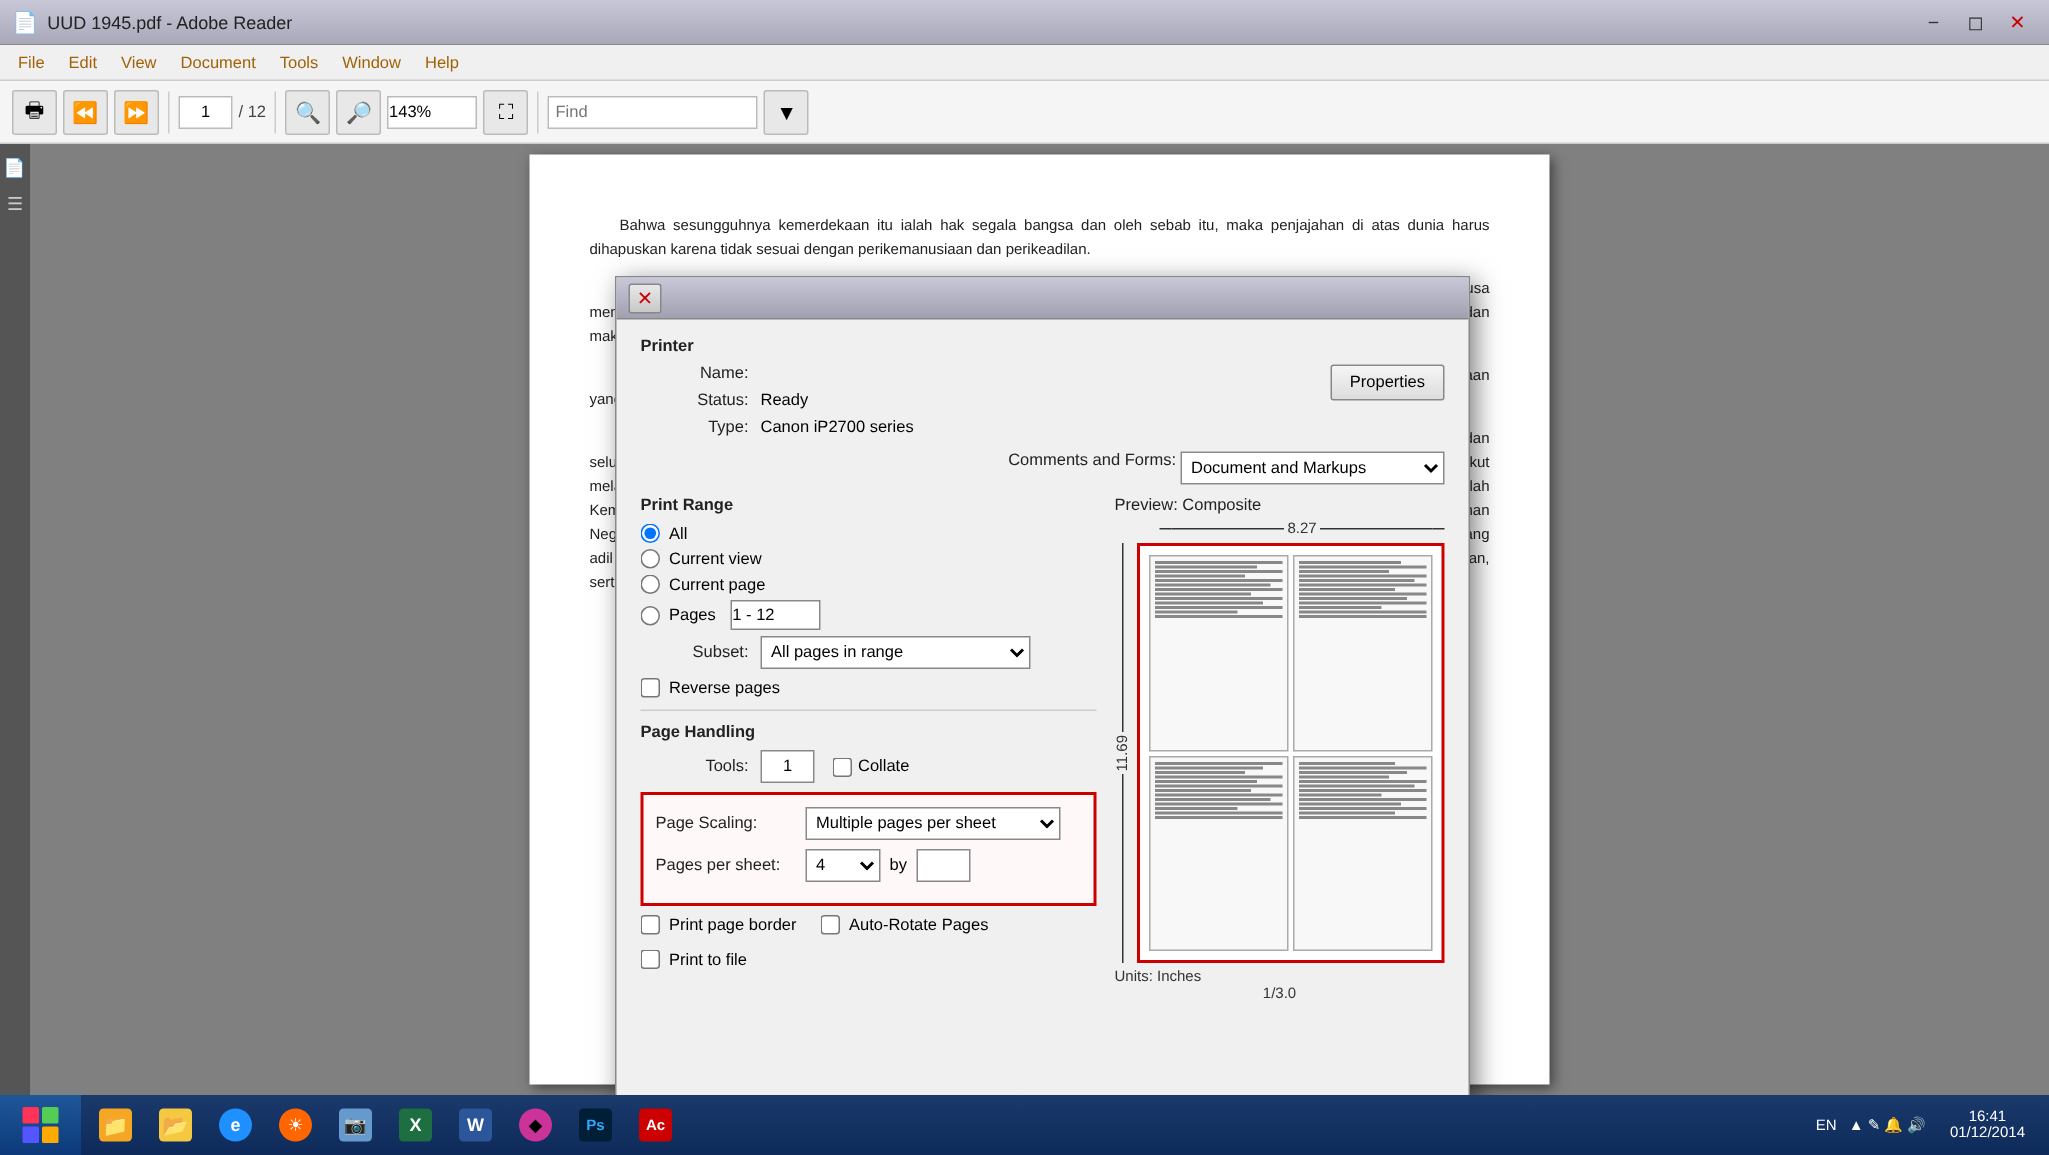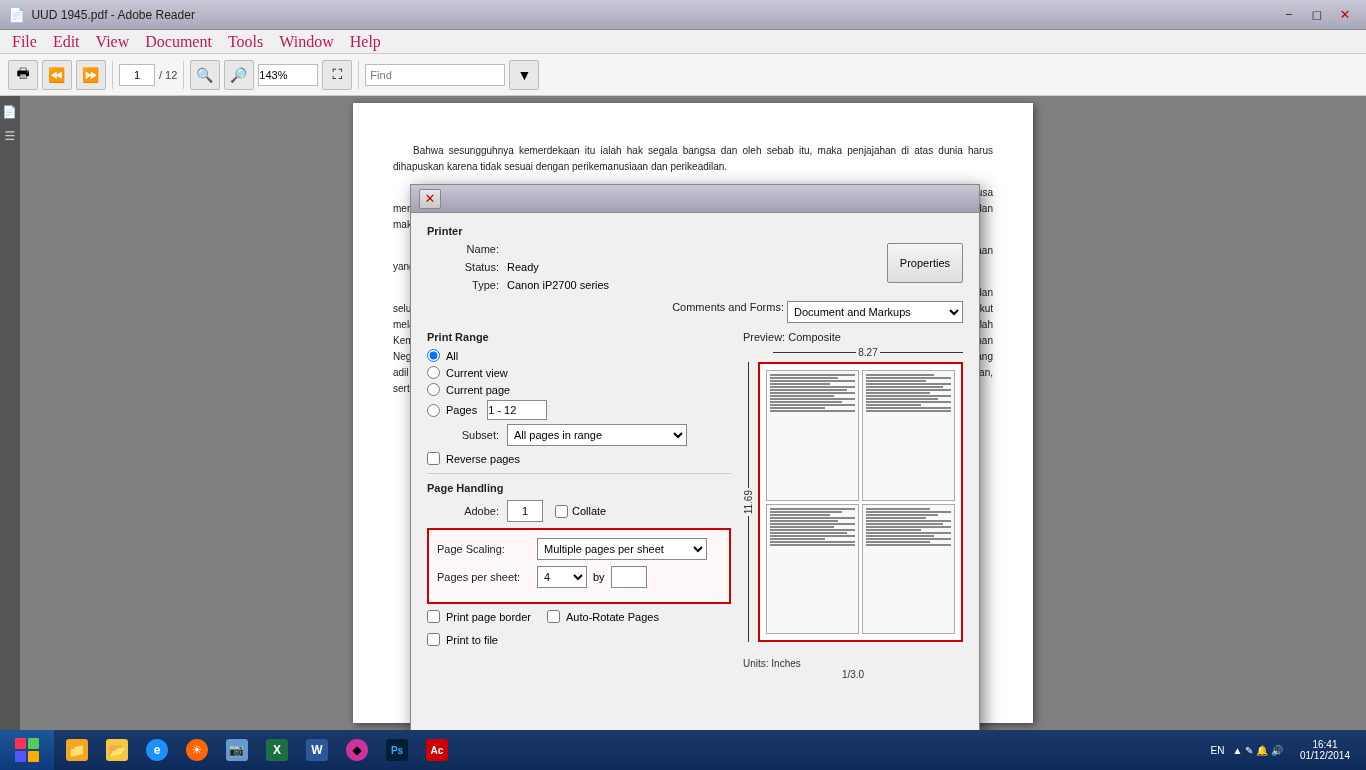--- a/index.html
+++ b/index.html
@@ -22,21 +22,21 @@
 
     
     .window { position: absolute; top: 0; left: 0; right: 0; bottom: 40px; background: #f0f0f0; display: flex; flex-direction: column; }
     .title-bar { height: 30px; background: linear-gradient(to bottom, #c8c8d8 0%, #a8a8b8 100%); display: flex; align-items: center; padding: 0 8px; border-bottom: 1px solid #888; }
     .title-text { flex: 1; font-size: 12px; color: #222; font-weight: normal; }
     .win-controls { display: flex; gap: 2px; }
     .win-ctrl { width: 26px; height: 22px; display: flex; align-items: center; justify-content: center; border-radius: 2px; cursor: pointer; font-size: 13px; color: #333; }
     .win-ctrl.close { color: #c00; }
 
     .menu-bar { height: 24px; background: #f0f0f0; display: flex; align-items: center; border-bottom: 1px solid #ccc; padding: 0 4px; }
-    .menu-item { padding: 2px 8px; font-size: 16px; cursor: pointer; color: #be185d; font-family: Liberation Serif, serif; }
+    .menu-item { padding: 2px 8px; font-size: 11px; cursor: pointer; color: #a16207; }
 
     .toolbar { height: 42px; background: #f5f5f5; border-bottom: 1px solid #ccc; display: flex; align-items: center; padding: 0 8px; gap: 4px; }
     .tb-btn { width: 30px; height: 30px; border: 1px solid #bbb; background: #e8e8e8; border-radius: 2px; cursor: pointer; display: flex; align-items: center; justify-content: center; font-size: 14px; }
     .tb-separator { width: 1px; height: 28px; background: #ccc; margin: 0 2px; }
     .page-nav { display: flex; align-items: center; gap: 4px; }
     .page-input { width: 36px; height: 22px; border: 1px solid #bbb; text-align: center; font-size: 11px; background: white; }
     .page-total { font-size: 11px; color: #444; }
     .zoom-select { width: 60px; height: 22px; border: 1px solid #bbb; font-size: 11px; background: white; }
     .find-input { width: 140px; height: 22px; border: 1px solid #bbb; padding: 0 4px; font-size: 11px; }
 
@@ -58,21 +58,21 @@
     .dialog-close { width: 22px; height: 20px; border: 1px solid #888; background: linear-gradient(to bottom, #e8e8e8, #c8c8c8); display: flex; align-items: center; justify-content: center; cursor: pointer; font-size: 13px; color: #c00; border-radius: 2px; }
     .dialog-body { padding: 12px 16px; flex: 1; }
 
     .section-label { font-size: 11px; font-weight: bold; color: #222; margin-bottom: 6px; }
     .form-row { display: flex; align-items: center; margin-bottom: 6px; }
     .form-label { font-size: 11px; color: #222; width: 80px; text-align: right; padding-right: 8px; }
     .form-select { height: 22px; border: 1px solid #888; background: white; font-size: 11px; cursor: pointer; padding: 0 2px; }
     .form-select-w { width: 180px; }
     .form-select-lg { width: 280px; }
     .form-input-sm { width: 36px; height: 22px; border: 1px solid #888; background: white; font-size: 11px; text-align: center; }
-    .btn-props { height: 40px; padding: 0 12px; border: 1px solid #888; background: linear-gradient(to bottom, #f5f5f5, #ddd); font-size: 11px; cursor: pointer; border-radius: 2px; }
+    .btn-props { height: 24px; padding: 0 12px; border: 1px solid #888; background: linear-gradient(to bottom, #f5f5f5, #ddd); font-size: 11px; cursor: pointer; border-radius: 2px; }
 
     .radio-row { display: flex; align-items: center; margin-bottom: 4px; gap: 6px; }
     .radio-row input[type=radio] { margin: 0; }
     .checkbox-row { display: flex; align-items: center; gap: 6px; margin-bottom: 4px; }
     .checkbox-row input[type=checkbox] { margin: 0; }
 
     .divider { height: 1px; background: #ccc; margin: 8px 0; }
 
     
     .page-handling-box { border: 2px solid #c00; padding: 8px; margin: 6px 0; background: #fff8f8; }
@@ -208,21 +208,21 @@
                 </div>
                 <div class="checkbox-row">
                   <input type="checkbox" style="">
                   <label>Reverse pages</label>
                 </div>
 
                 <div class="divider"></div>
 
                 <div class="section-label">Page Handling</div>
                 <div class="form-row">
-                  <span class="form-label">Adobe:</span>
+                  <span class="form-label">Tools:</span>
                   <input type="text" class="form-input-sm" value="1" style="">
                   <input type="checkbox" style="margin-left: 12px;">
                   <label style="margin-left:4px;font-size:11px;">Collate</label>
                 </div>
 
                 <div class="page-handling-box">
                   <div class="form-row">
                     <span style="font-size:11px;color:#222;width:100px;">Page Scaling:</span>
                     <select class="form-select" style="width:170px;">
                       <option>Multiple pages per sheet</option>
@@ -336,21 +336,21 @@
                         <div style="height:2px;background:#888;margin-bottom:1px;width:65%;"></div>
                         <div style="height:2px;background:#888;margin-bottom:1px;"></div>
                         <div style="height:2px;background:#888;margin-bottom:1px;width:80%;"></div>
                         <div style="height:2px;background:#888;margin-bottom:1px;"></div>
                         <div style="height:2px;background:#888;margin-bottom:1px;width:75%;"></div>
                         <div style="height:2px;background:#888;margin-bottom:1px;"></div>
                       </div>
                     </div>
                   </div>
                 </div>
-                <div style="font-size:10px;color:#333;margin-top:16px;">Units: Inches</div>
+                <div style="font-size:10px;color:#333;margin-top:4px;">Units: Inches</div>
                 <div style="font-size:10px;color:#333;text-align:center;">1/3.0</div>
               </div>
             </div>
           </div>
 
         </div>
       </div>
     </div>
   </div>
 </div>

